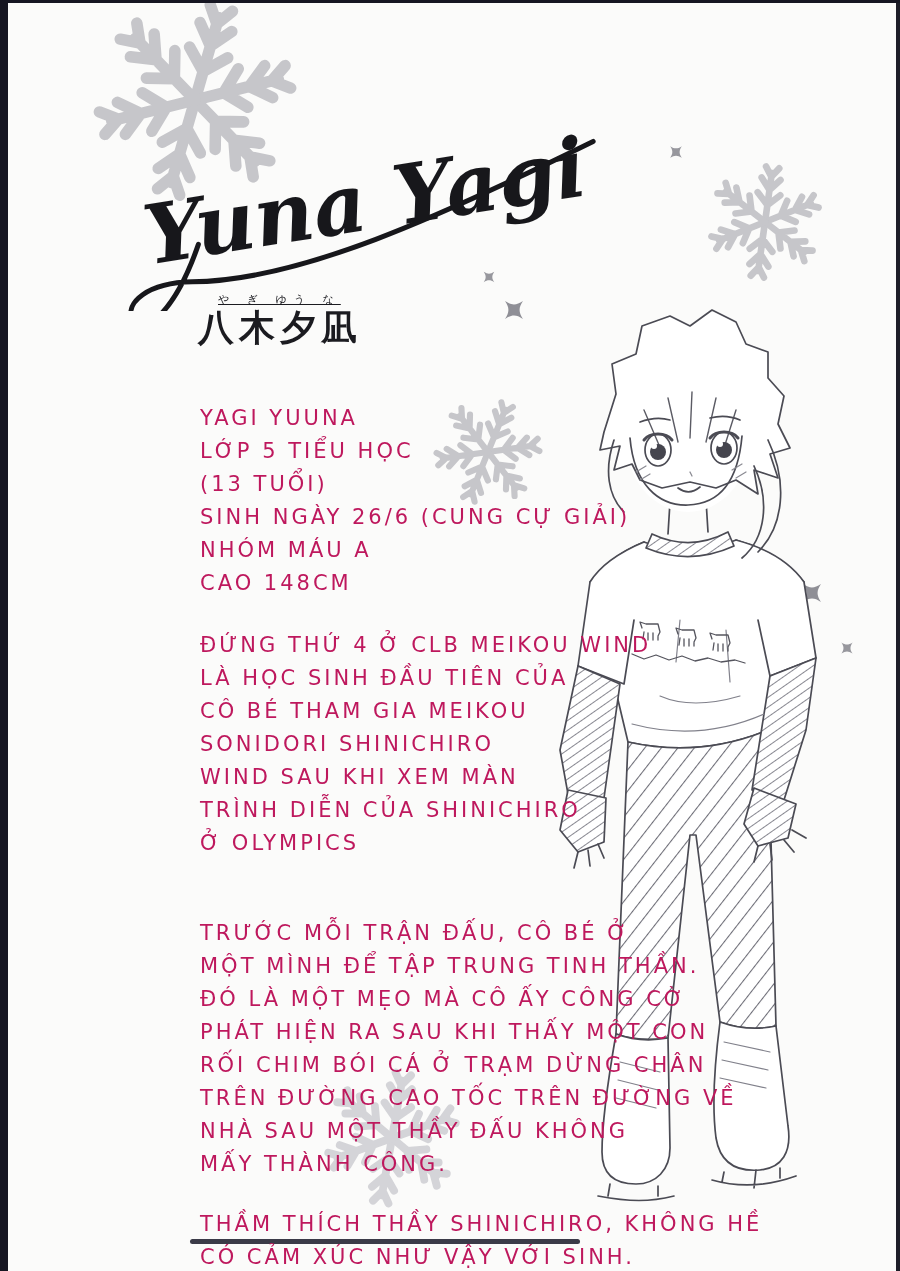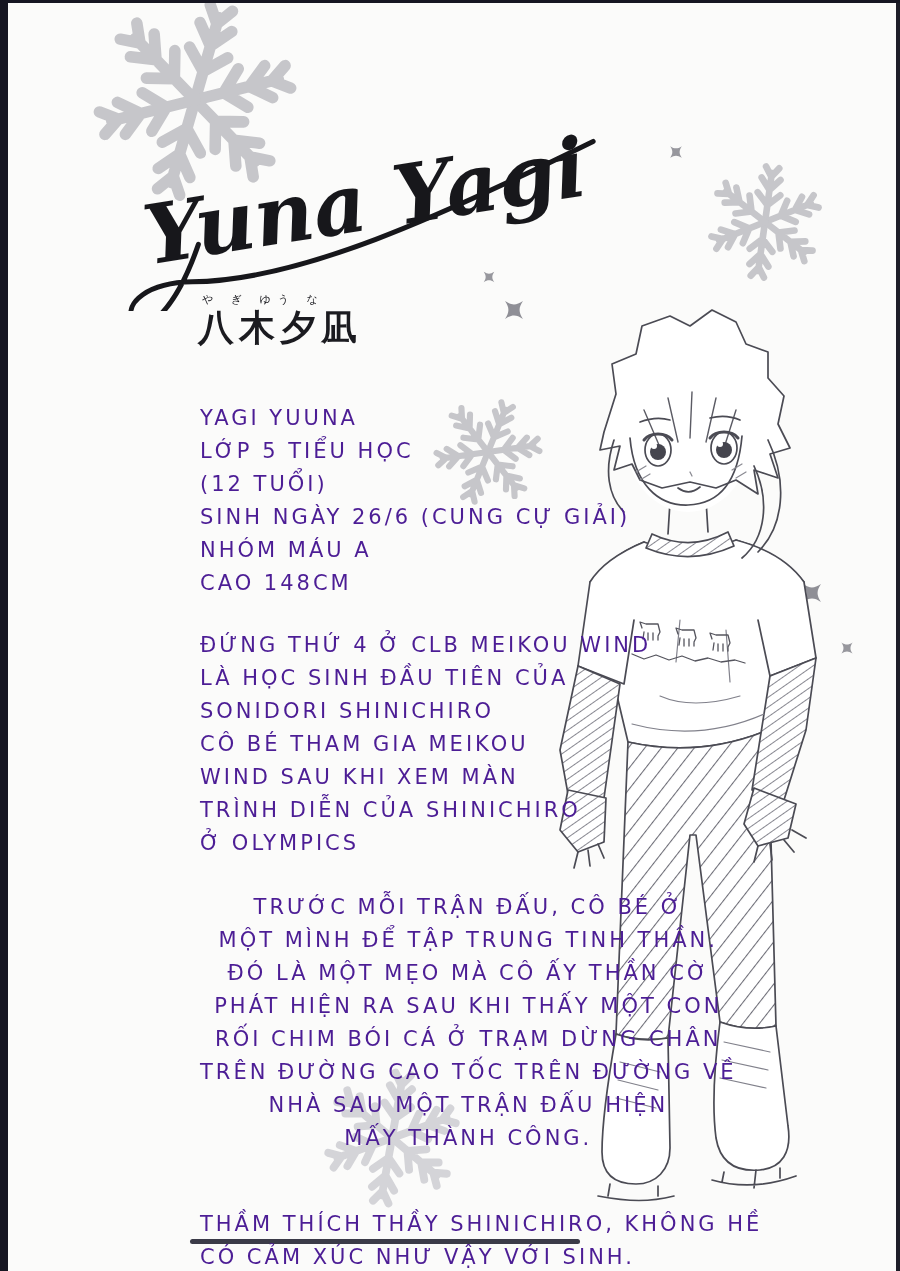--- a/index.html
+++ b/index.html
@@ -12,29 +12,29 @@
   .edge-right { right:0; top:0; width:4px; height:1271px; background:#1d1d28; }
   .edge-top   { left:0; top:0; width:900px; height:3px; }
   .edge-bottom-mark { position:absolute; left:190px; top:1239px; width:390px; height:5px;
     background:#262634; border-radius:3px; opacity:.9; }
 
   .deco-svg   { position:absolute; left:0; top:0; z-index:0; }
   .figure-svg { position:absolute; left:540px; top:290px; z-index:1; }
   .script-title { position:absolute; left:110px; top:106px; z-index:2; }
 
   .jp-name { position:absolute; left:198px; top:292px; z-index:2; color:#1b1b20; }
-  .furigana { font-size:11px; letter-spacing:7px; margin:0 0 1px 4px; }
+  .furigana { font-size:11px; letter-spacing:7px; margin:0 0 1px 20px;text-decoration:underline; }
   .kanji { font-size:36px; font-weight:600; letter-spacing:5px; line-height:1.1; }
 
-  .pblock { position:absolute; left:200px; z-index:2; color:#4c1d95;
+  .pblock { position:absolute; left:200px; z-index:2; color:#be185d;
     font-size:21px; letter-spacing:3px; }
   .pblock .line { height:33px; line-height:33px; white-space:nowrap; }
   #block-basic    { top:402px; }
   #block-club     { top:629px; }
-  #block-habit    { top:891px;text-align:center; }
+  #block-habit    { top:917px; }
   #block-feelings { top:1177px;margin-top:31px; }
 </style>
 </head>
 <body>
 
 <div class="page">
 
   <svg class="deco-svg" width="900" height="1271" viewBox="0 0 900 1271">
     <defs>
       <g id="snowflake" stroke-linecap="round" fill="none">
@@ -146,44 +146,44 @@
   </svg>
 
   <div class="jp-name">
     <div class="furigana">や ぎ ゆう な</div>
     <div class="kanji">八木夕凪</div>
   </div>
 
   <div class="pblock" id="block-basic">
     <div class="line">YAGI YUUNA</div>
     <div class="line">LỚP 5 TIỂU HỌC</div>
-    <div class="line">(12 TUỔI)</div>
+    <div class="line">(13 TUỔI)</div>
     <div class="line">SINH NGÀY 26/6 (CUNG CỰ GIẢI)</div>
     <div class="line">NHÓM MÁU A</div>
     <div class="line">CAO 148CM</div>
   </div>
 
   <div class="pblock" id="block-club">
     <div class="line">ĐỨNG THỨ 4 Ở CLB MEIKOU WIND</div>
     <div class="line">LÀ HỌC SINH ĐẦU TIÊN CỦA</div>
+    <div class="line">CÔ BÉ THAM GIA MEIKOU</div>
     <div class="line">SONIDORI SHINICHIRO</div>
-    <div class="line">CÔ BÉ THAM GIA MEIKOU</div>
     <div class="line">WIND SAU KHI XEM MÀN</div>
     <div class="line">TRÌNH DIỄN CỦA SHINICHIRO</div>
     <div class="line">Ở OLYMPICS</div>
   </div>
 
   <div class="pblock" id="block-habit">
     <div class="line">TRƯỚC MỖI TRẬN ĐẤU, CÔ BÉ Ở</div>
     <div class="line">MỘT MÌNH ĐỂ TẬP TRUNG TINH THẦN.</div>
-    <div class="line">ĐÓ LÀ MỘT MẸO MÀ CÔ ẤY THẦN CỜ</div>
+    <div class="line">ĐÓ LÀ MỘT MẸO MÀ CÔ ẤY CÔNG CỜ</div>
     <div class="line">PHÁT HIỆN RA SAU KHI THẤY MỘT CON</div>
     <div class="line">RỐI CHIM BÓI CÁ Ở TRẠM DỪNG CHÂN</div>
     <div class="line">TRÊN ĐƯỜNG CAO TỐC TRÊN ĐƯỜNG VỀ</div>
-    <div class="line">NHÀ SAU MỘT TRẬN ĐẤU HIỆN</div>
+    <div class="line">NHÀ SAU MỘT THẦY ĐẤU KHÔNG</div>
     <div class="line">MẤY THÀNH CÔNG.</div>
   </div>
 
   <div class="pblock" id="block-feelings">
     <div class="line">THẦM THÍCH THẦY SHINICHIRO, KHÔNG HỀ</div>
     <div class="line">CÓ CẢM XÚC NHƯ VẬY VỚI SINH.</div>
   </div>
 
   <div class="edge edge-left"></div>
   <div class="edge edge-right"></div>

